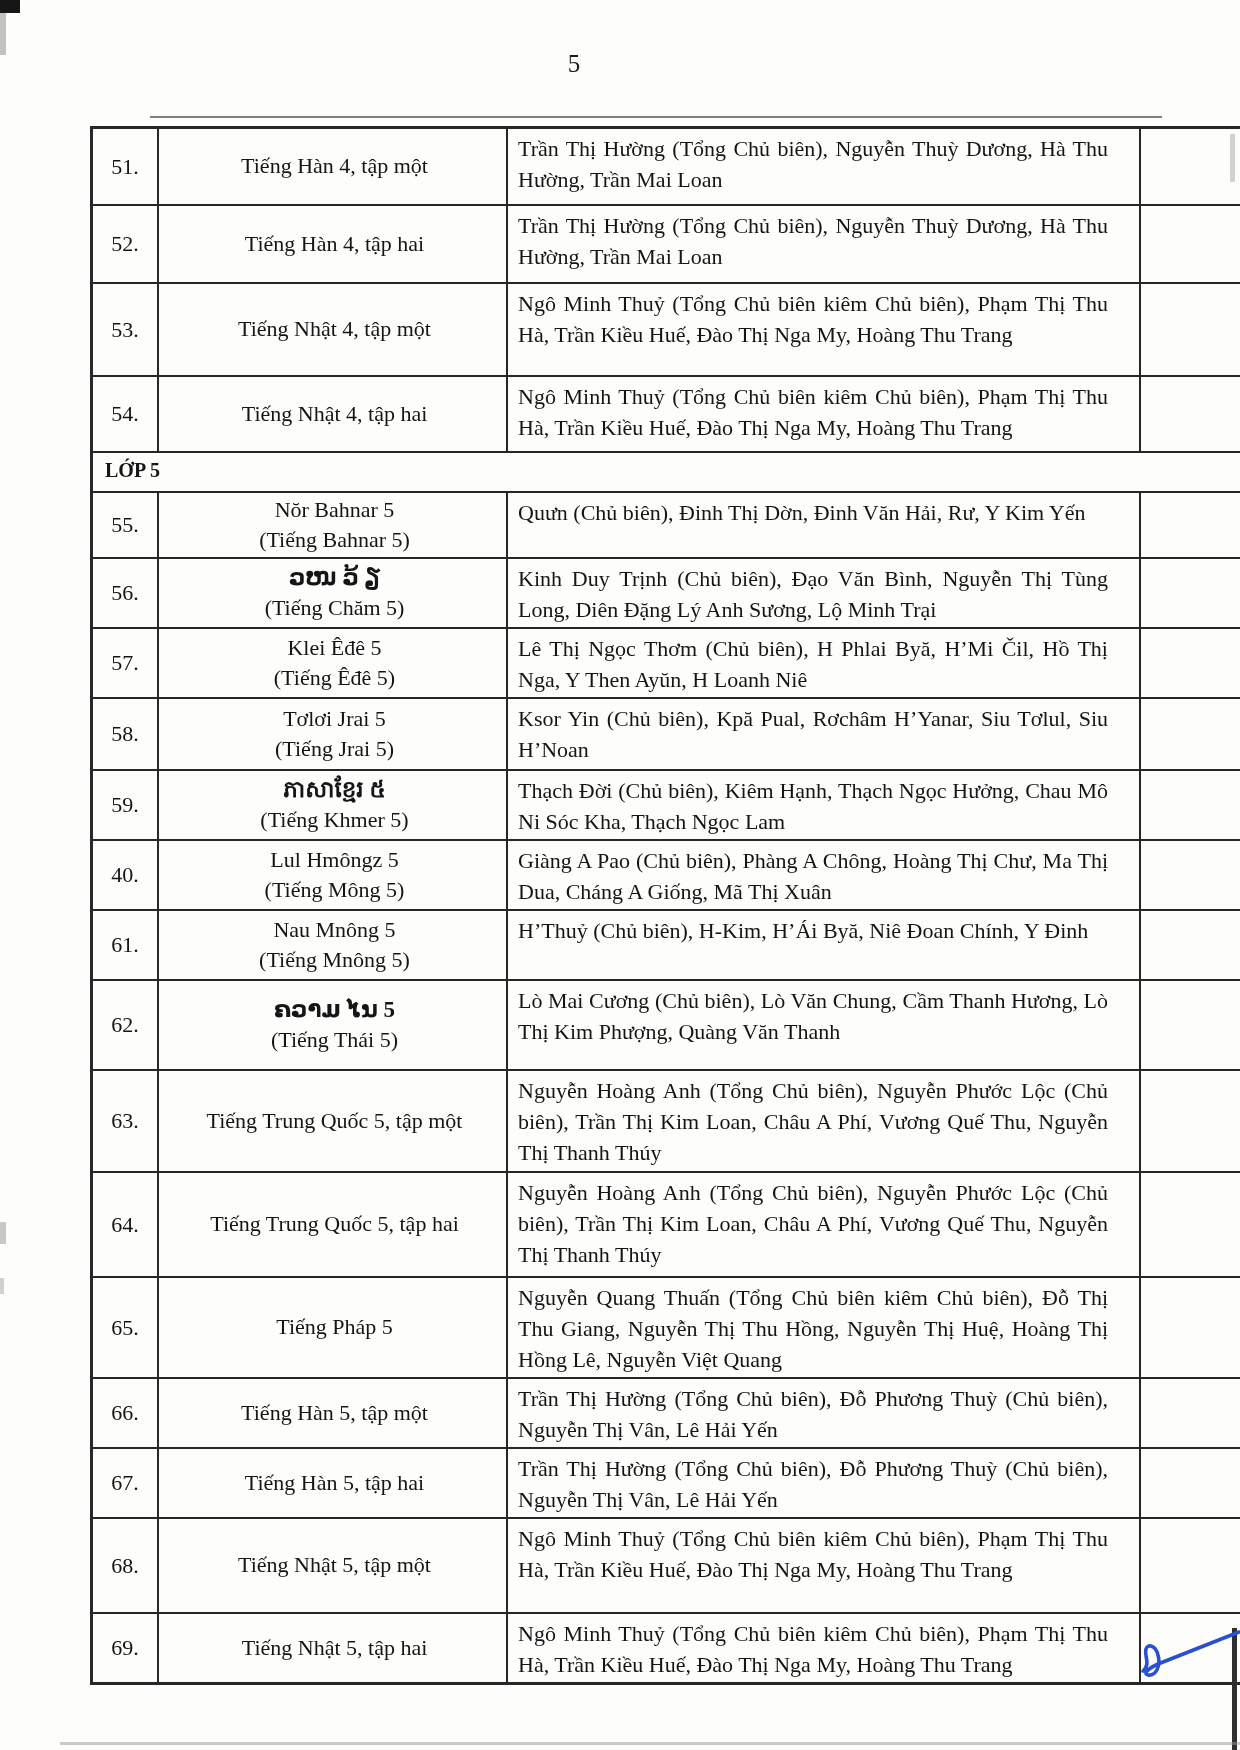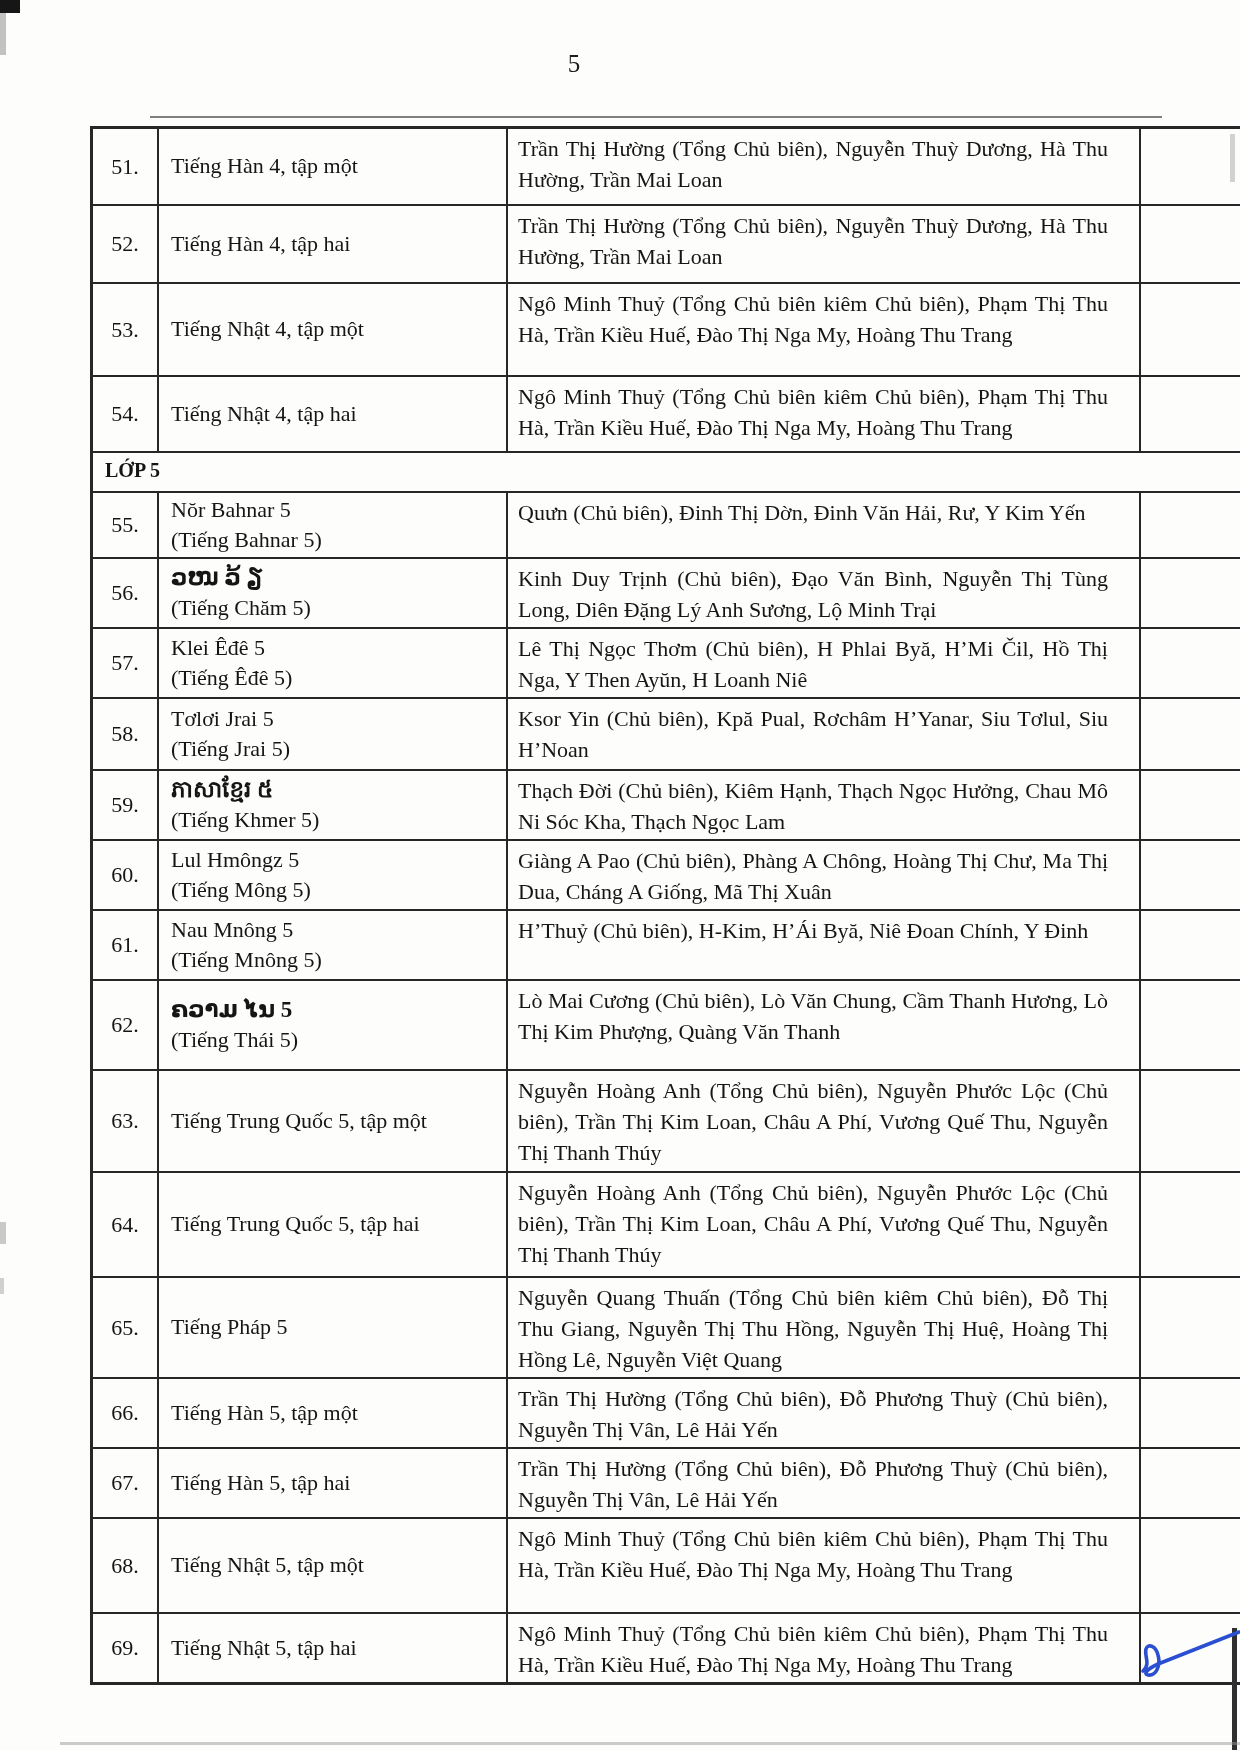--- a/index.html
+++ b/index.html
@@ -22,21 +22,21 @@
     font-size:22px;line-height:31px;
   }
   table.booklist,table.booklist td{border:2px solid #272727;}
   table.booklist{border-width:3px;}
   td.c-no{
     width:60px;text-align:center;vertical-align:middle;
     padding:0 2px;font-size:22px;
   }
   td.c-title{
     width:327px;vertical-align:middle;
-    padding:2px 8px 2px 12px;line-height:30px;
+    padding:2px 8px 2px 12px;line-height:30px;text-align:center;
   }
   td.c-authors{
     width:590px;vertical-align:top;
     padding:4px 31px 2px 10px;
     text-align:justify;
   }
   td.c-note{width:105px;}
   .tline{white-space:nowrap;}
   .tline.native{font-family:"Liberation Serif","DejaVu Sans",serif;font-size:23px;font-weight:bold;}
   td.c-section{
@@ -136,21 +136,21 @@
       <tr style="height: 68px;">
     <td class="c-no">59.</td>
     <td class="c-title">
           <div class="tline native">ភាសាខ្មែរ ៥</div>
           <div class="tline">(Tiếng Khmer 5)</div>
         </td>
     <td class="c-authors">Thạch Đời (Chủ biên), Kiêm Hạnh, Thạch Ngọc Hưởng, Chau Mô Ni Sóc Kha, Thạch Ngọc Lam</td>
     <td class="c-note"></td>
   </tr>
       <tr style="height: 68px;">
-    <td class="c-no">60.</td>
+    <td class="c-no">40.</td>
     <td class="c-title">
           <div class="tline">Lul Hmôngz 5</div>
           <div class="tline">(Tiếng Mông 5)</div>
         </td>
     <td class="c-authors">Giàng A Pao (Chủ biên), Phàng A Chông, Hoàng Thị Chư, Ma Thị Dua, Cháng A Giống, Mã Thị Xuân</td>
     <td class="c-note"></td>
   </tr>
       <tr style="height: 70px;">
     <td class="c-no">61.</td>
     <td class="c-title">

